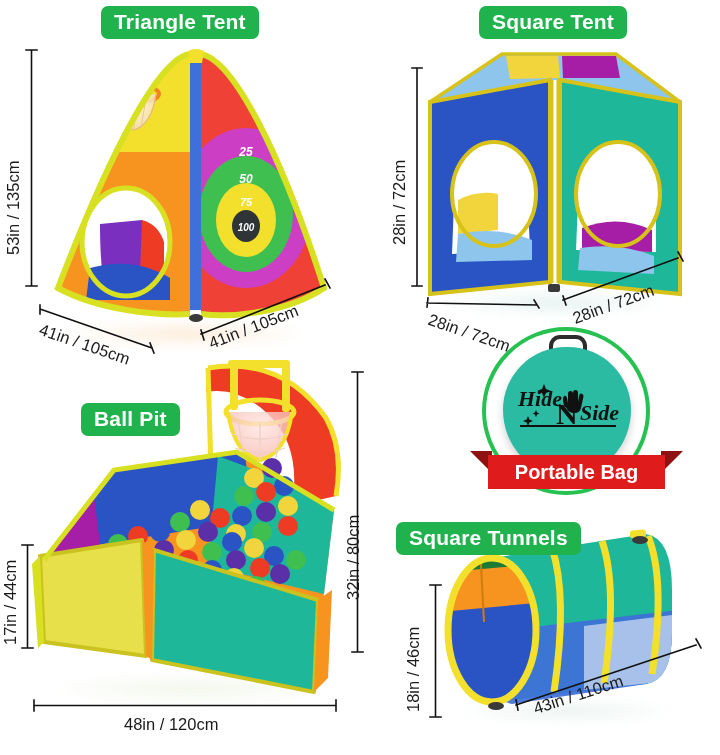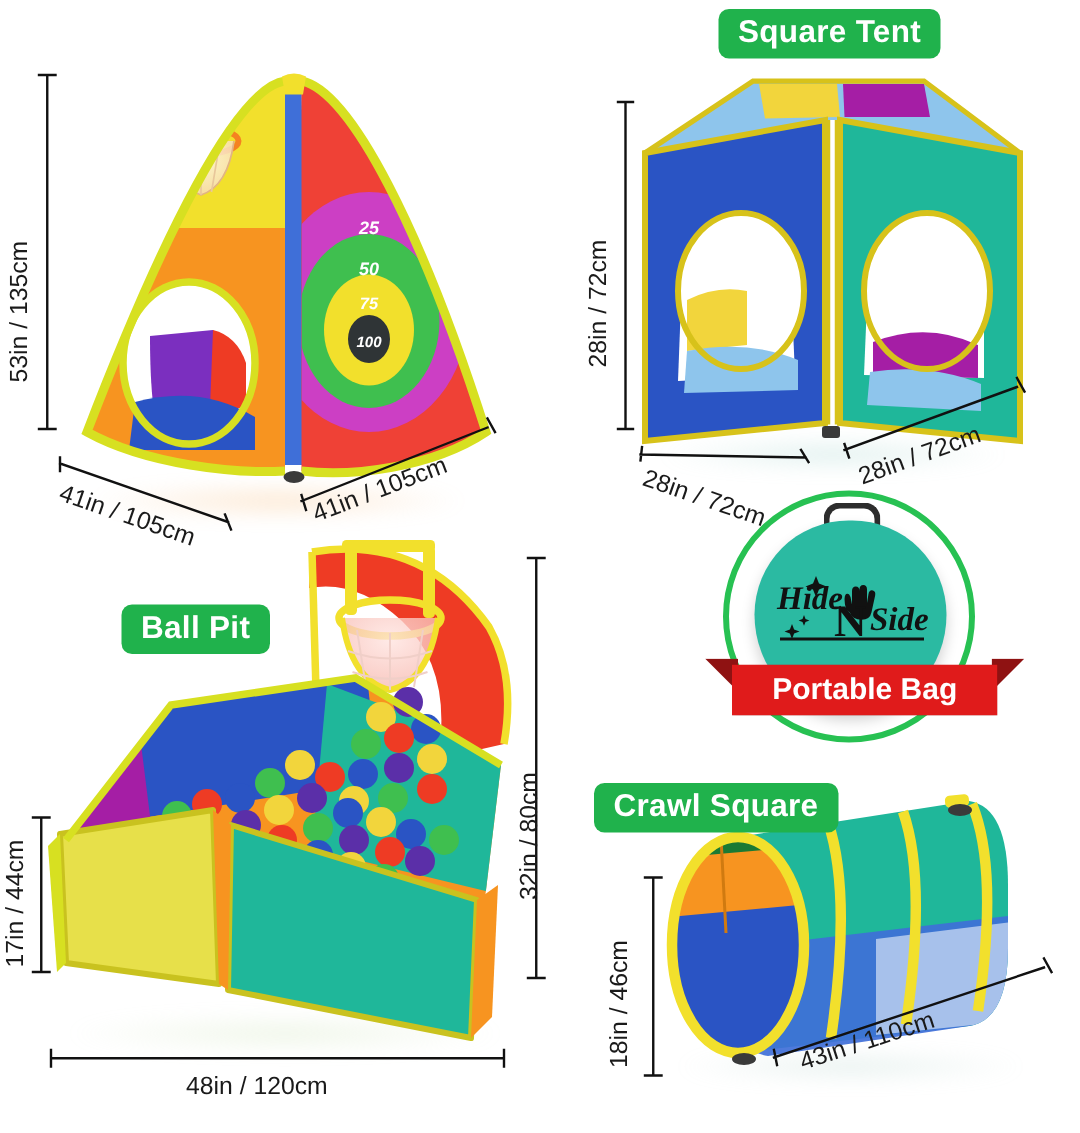--- a/index.html
+++ b/index.html
@@ -55,21 +55,21 @@
     background:#2bbaa2;border-radius:50% 50% 48% 48%/50% 50% 52% 52%;
     box-shadow:0 5px 9px rgba(0,0,0,.18);
   }
   .bag-handle{
     position:absolute;left:79px;top:10px;width:38px;height:22px;
     border:4px solid #2d2d2d;border-bottom:none;
     border-radius:11px 11px 0 0;box-sizing:border-box;
   }
   .bag-logo{position:absolute;left:44px;top:55px;width:112px;height:52px;}
   .ribbon{
-    position:absolute;left:0px;top:114px;width:213px;height:42px;
+    position:absolute;left:0px;top:126px;width:213px;height:42px;
   }
   .ribbon-band{
     position:absolute;left:18px;top:4px;width:177px;height:34px;
     background:#e01b1b;
     clip-path:polygon(0 0,100% 0,100% 100%,0 100%);
     display:flex;align-items:center;justify-content:center;
     color:#fff;font-weight:bold;font-size:20px;
     box-shadow:0 3px 5px rgba(0,0,0,.22);
   }
   .ribbon-tail{
@@ -106,23 +106,24 @@
       <path d="M352 372 h11 M357.5 372 V652 M352 652 h11"></path>
 
       <path d="M34 700 v11 M34 705.5 H336 M336 700 v11"></path>
 
       <path d="M430 585 h11 M435.5 585 V717 M430 717 h11"></path>
 
       <path d="M518 710 l-2 -10 M516 705 L696 645 M696 639 l5 9"></path>
     </g>
   </svg>
 
+  <div class="badge" style="left:101px;top:6px;">Triangle Tent</div>
   <div class="badge" style="left:81px;top:403px;">Ball Pit</div>
   <div class="badge" style="left:479px;top:6px;">Square Tent</div>
-  <div class="badge" style="left:396px;top:522px;">Crawl Square</div>
+  <div class="badge" style="left:396px;top:522px;">Square Tunnels</div>
 
   <div class="dim v" style="left:4px;top:255px;">53in  / 135cm</div>
   <div class="dim" style="left:43px;top:320px;transform-origin:left top;transform:rotate(19deg);">41in / 105cm</div>
   <div class="dim" style="left:206px;top:335px;transform-origin:left top;transform:rotate(-21deg);">41in / 105cm</div>
 
   <div class="dim v" style="left:390px;top:245px;">28in / 72cm</div>
   <div class="dim" style="left:432px;top:310px;transform-origin:left top;transform:rotate(19deg);">28in / 72cm</div>
   <div class="dim" style="left:570px;top:310px;transform-origin:left top;transform:rotate(-20deg);">28in / 72cm</div>
 
   <div class="dim v" style="left:1px;top:645px;">17in  / 44cm</div>

